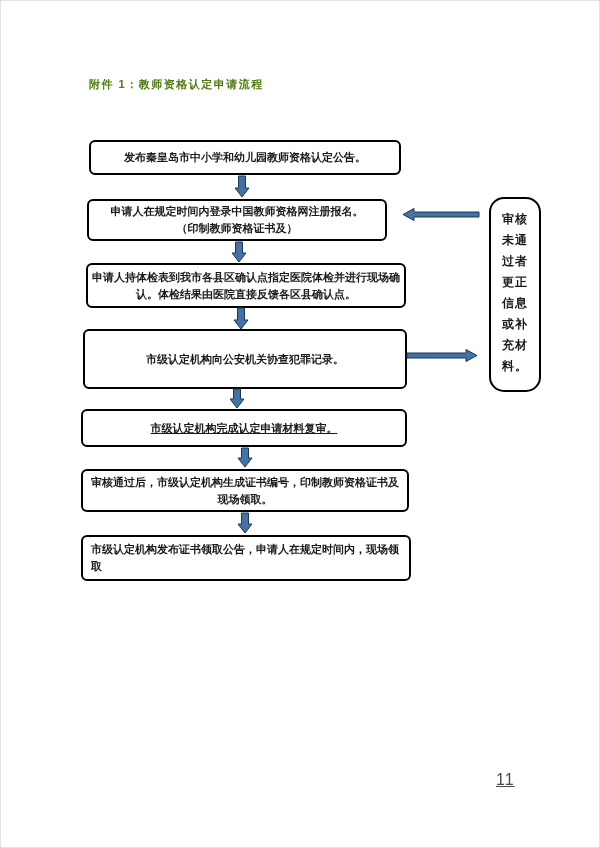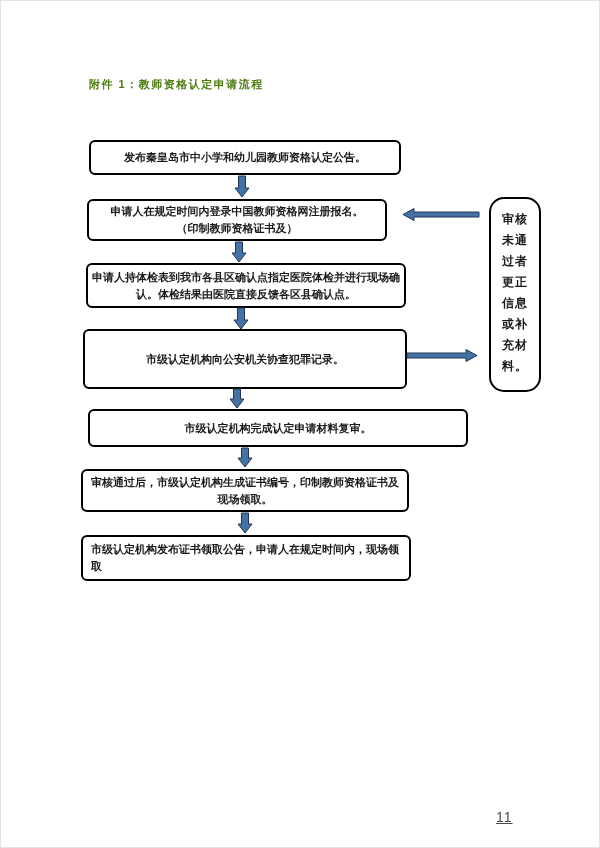--- a/index.html
+++ b/index.html
@@ -46,22 +46,22 @@
   svg.arrow-layer{
     position:absolute;left:0;top:0;
     pointer-events:none;
   }
   svg.arrow-layer polygon{
     fill:var(--arrow-fill,#4472a4);
     stroke:var(--arrow-stroke,#1f3655);
     stroke-width:1;
   }
   .page-number{
-    position:absolute;left:495px;top:808px;
-    font-size:14px;color:#4a4a4a;letter-spacing:1px;text-decoration:underline;
+    position:absolute;left:495px;top:770px;
+    font-size:16px;color:#4a4a4a;letter-spacing:1px;text-decoration:underline;
   }
 </style>
 </head>
 <body>
 
 <div class="page">
 
   <h1 class="title">附件 1：教师资格认定申请流程</h1>
 
   <div class="flow-box" style="left:88px;top:139px;width:312px;height:35px;">
@@ -75,21 +75,21 @@
 
   <div class="flow-box" style="left:85px;top:262px;width:320px;height:45px;">
     <span>申请人持体检表到我市各县区确认点指定医院体检并进行现场确</span>
     <span>认。体检结果由医院直接反馈各区县确认点。</span>
   </div>
 
   <div class="flow-box" style="left:82px;top:328px;width:324px;height:60px;">
     <span>市级认定机构向公安机关协查犯罪记录。</span>
   </div>
 
-  <div class="flow-box" style="left:87px;top:408px;width:380px;height:38px;">
+  <div class="flow-box" style="left:80px;top:408px;width:326px;height:38px;text-decoration:underline;">
     <span>市级认定机构完成认定申请材料复审。</span>
   </div>
 
   <div class="flow-box" style="left:80px;top:468px;width:328px;height:43px;">
     <span>审核通过后，市级认定机构生成证书编号，印制教师资格证书及</span>
     <span>现场领取。</span>
   </div>
 
   <div class="flow-box left-align" style="left:80px;top:534px;width:330px;height:46px;">
     <span>市级认定机构发布证书领取公告，申请人在规定时间内，现场领取</span>

